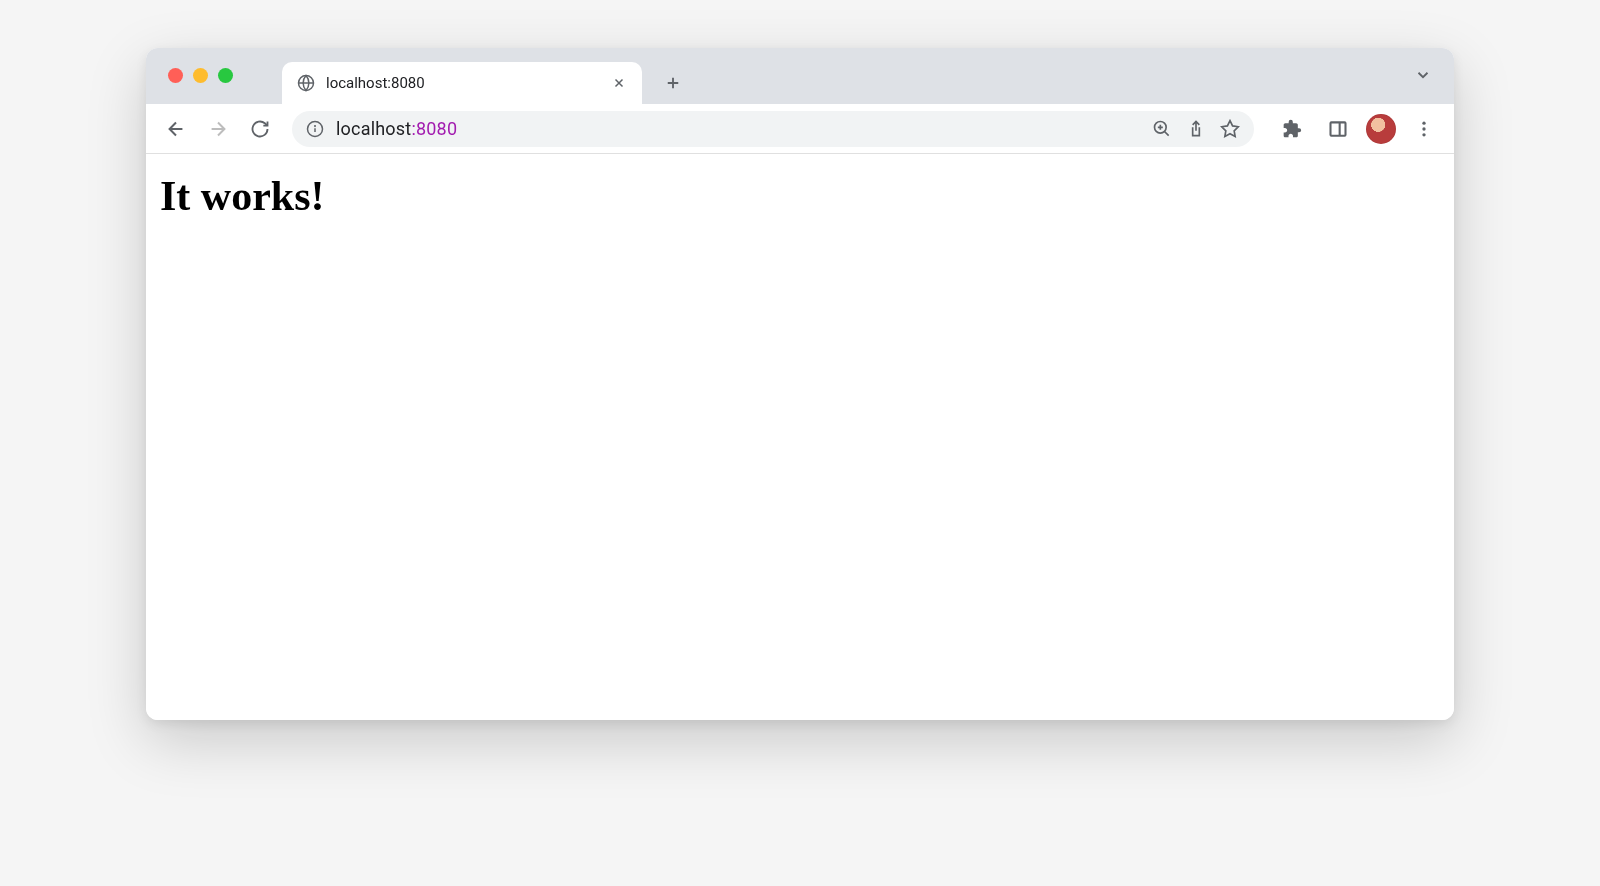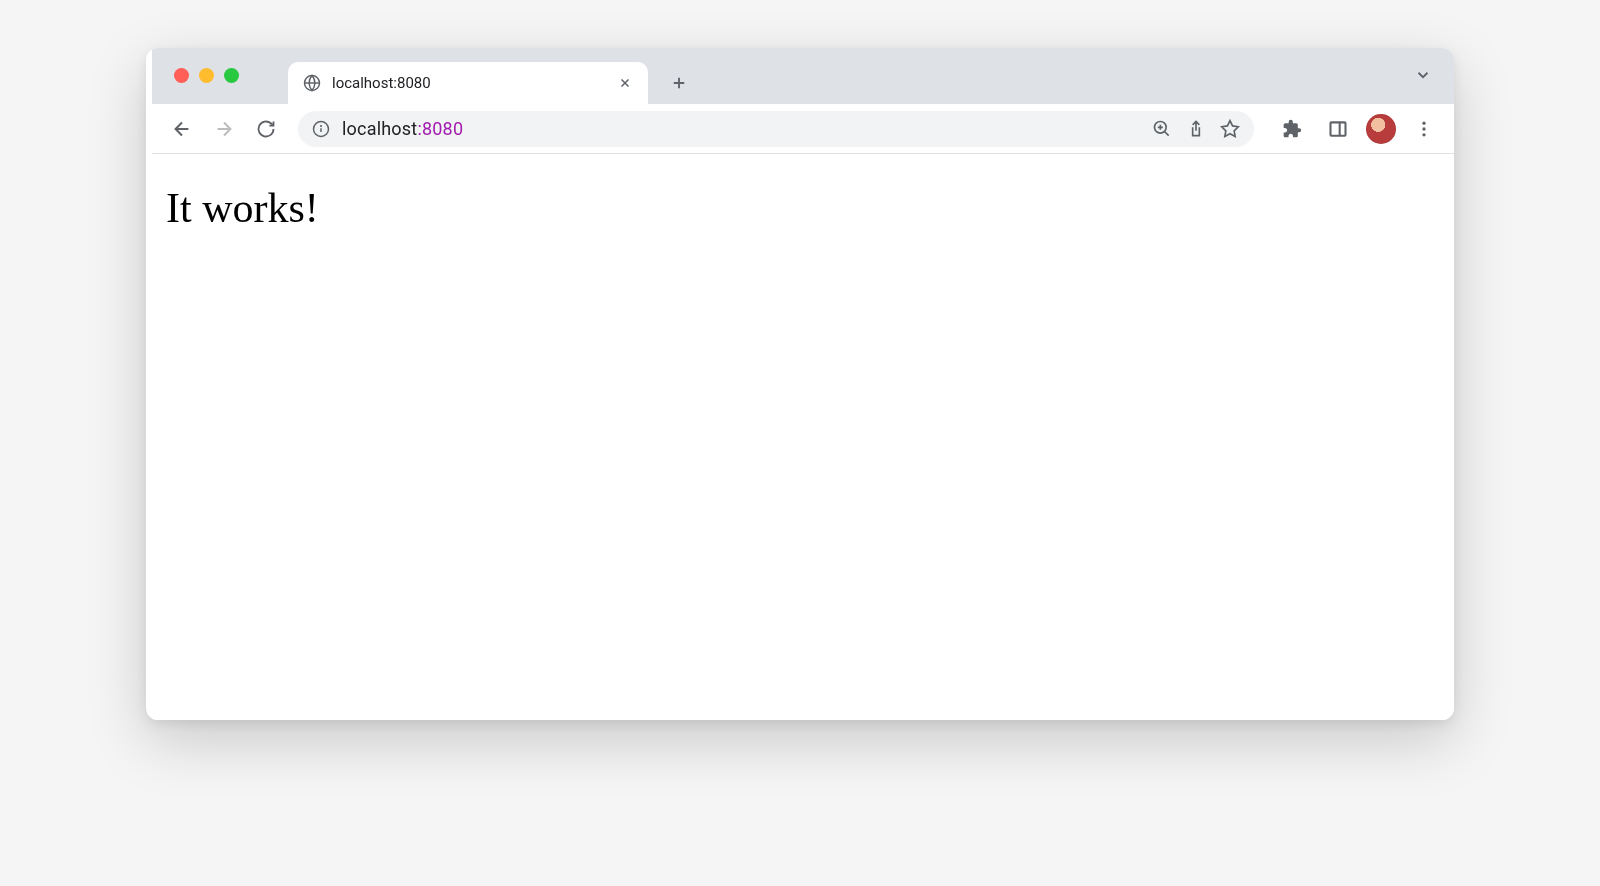--- a/index.html
+++ b/index.html
@@ -19,21 +19,20 @@
     }
     .browser-window {
       width: 1308px;
       height: 672px;
       background: #fff;
       border-radius: 12px;
       box-shadow: 0 20px 60px rgba(0,0,0,0.18), 0 4px 12px rgba(0,0,0,0.08);
       overflow: hidden;
       display: flex;
       flex-direction: column;
-      padding-left: 6px;
     }
     
     .tab-strip {
       height: 56px;
       background: #dee1e6;
       display: flex;
       align-items: flex-end;
       padding-left: 16px;
       position: relative;
     }
@@ -175,23 +174,22 @@
     }
     
     .content {
       flex: 1;
       background: #fff;
       padding: 18px 14px;
     }
     .content h1 {
       font-family: "Times New Roman", Times, serif;
       font-size: 42px;
-      font-weight: normal;
+      font-weight: bold;
       color: #000;
-      margin-top: 12px;
     }
     svg { display: block; }
   </style>
 </head>
 <body>
 
 <div class="browser-window">
 
   <div class="tab-strip">
     <div class="traffic-lights">

